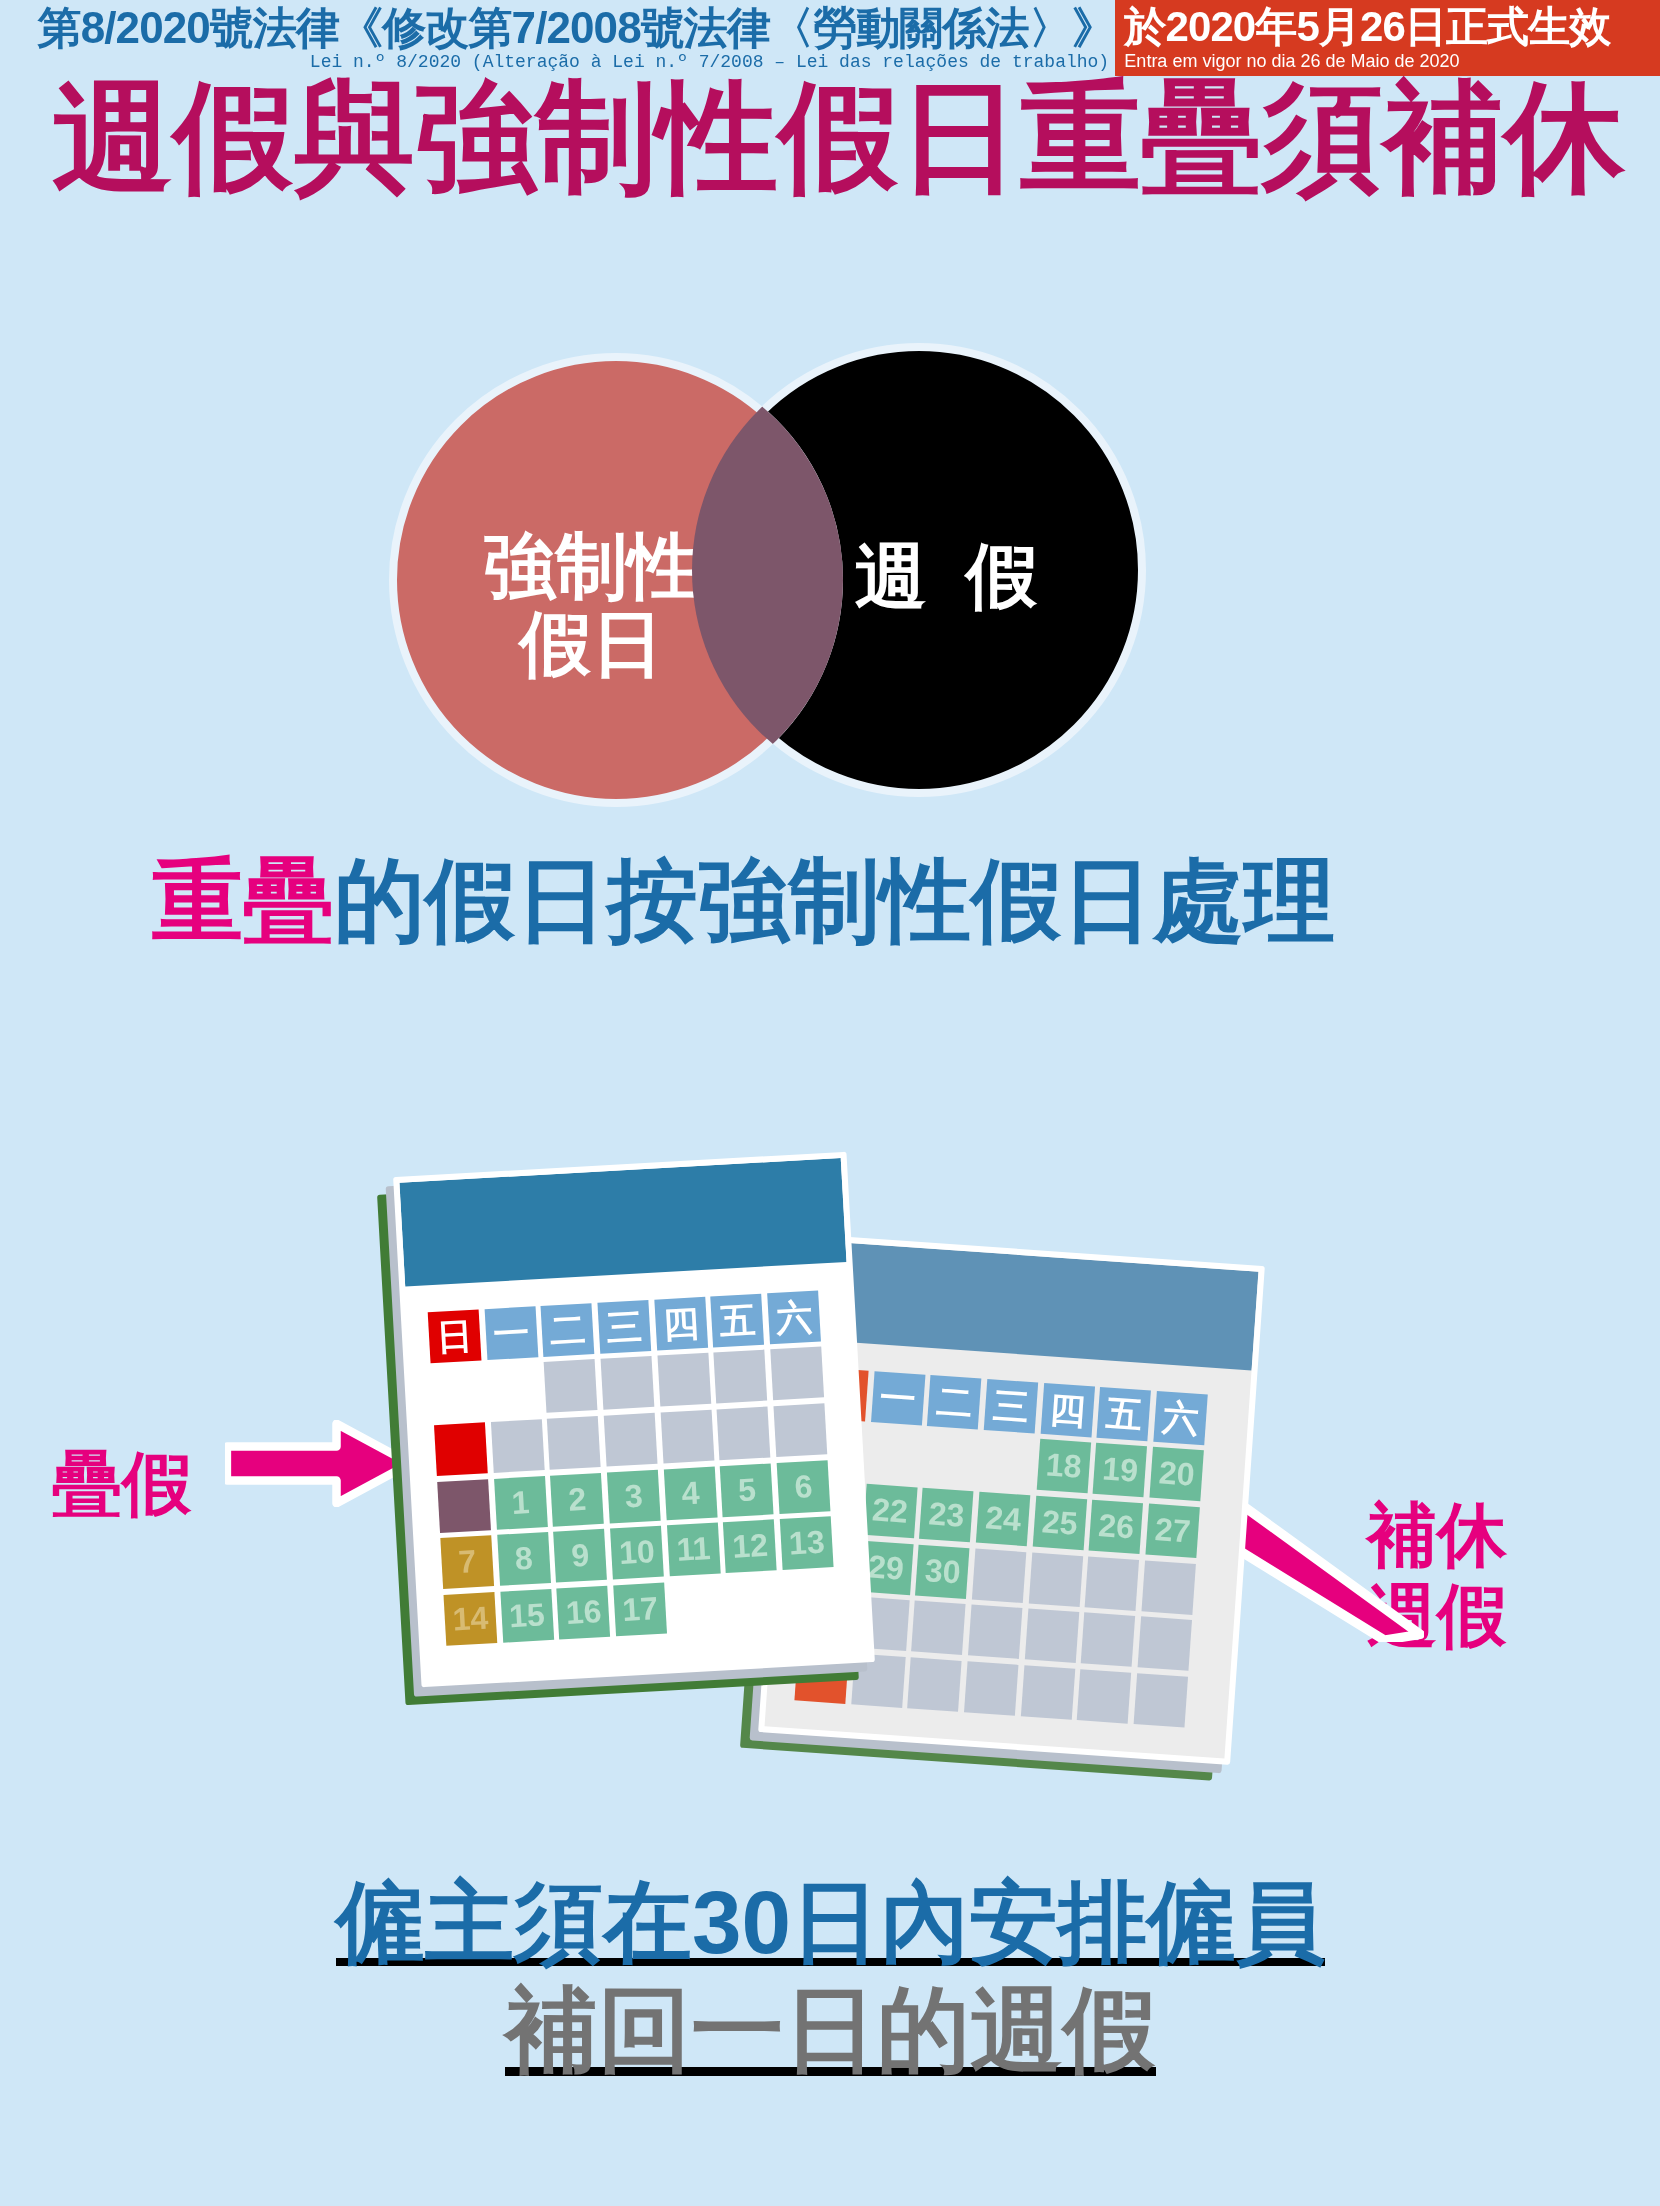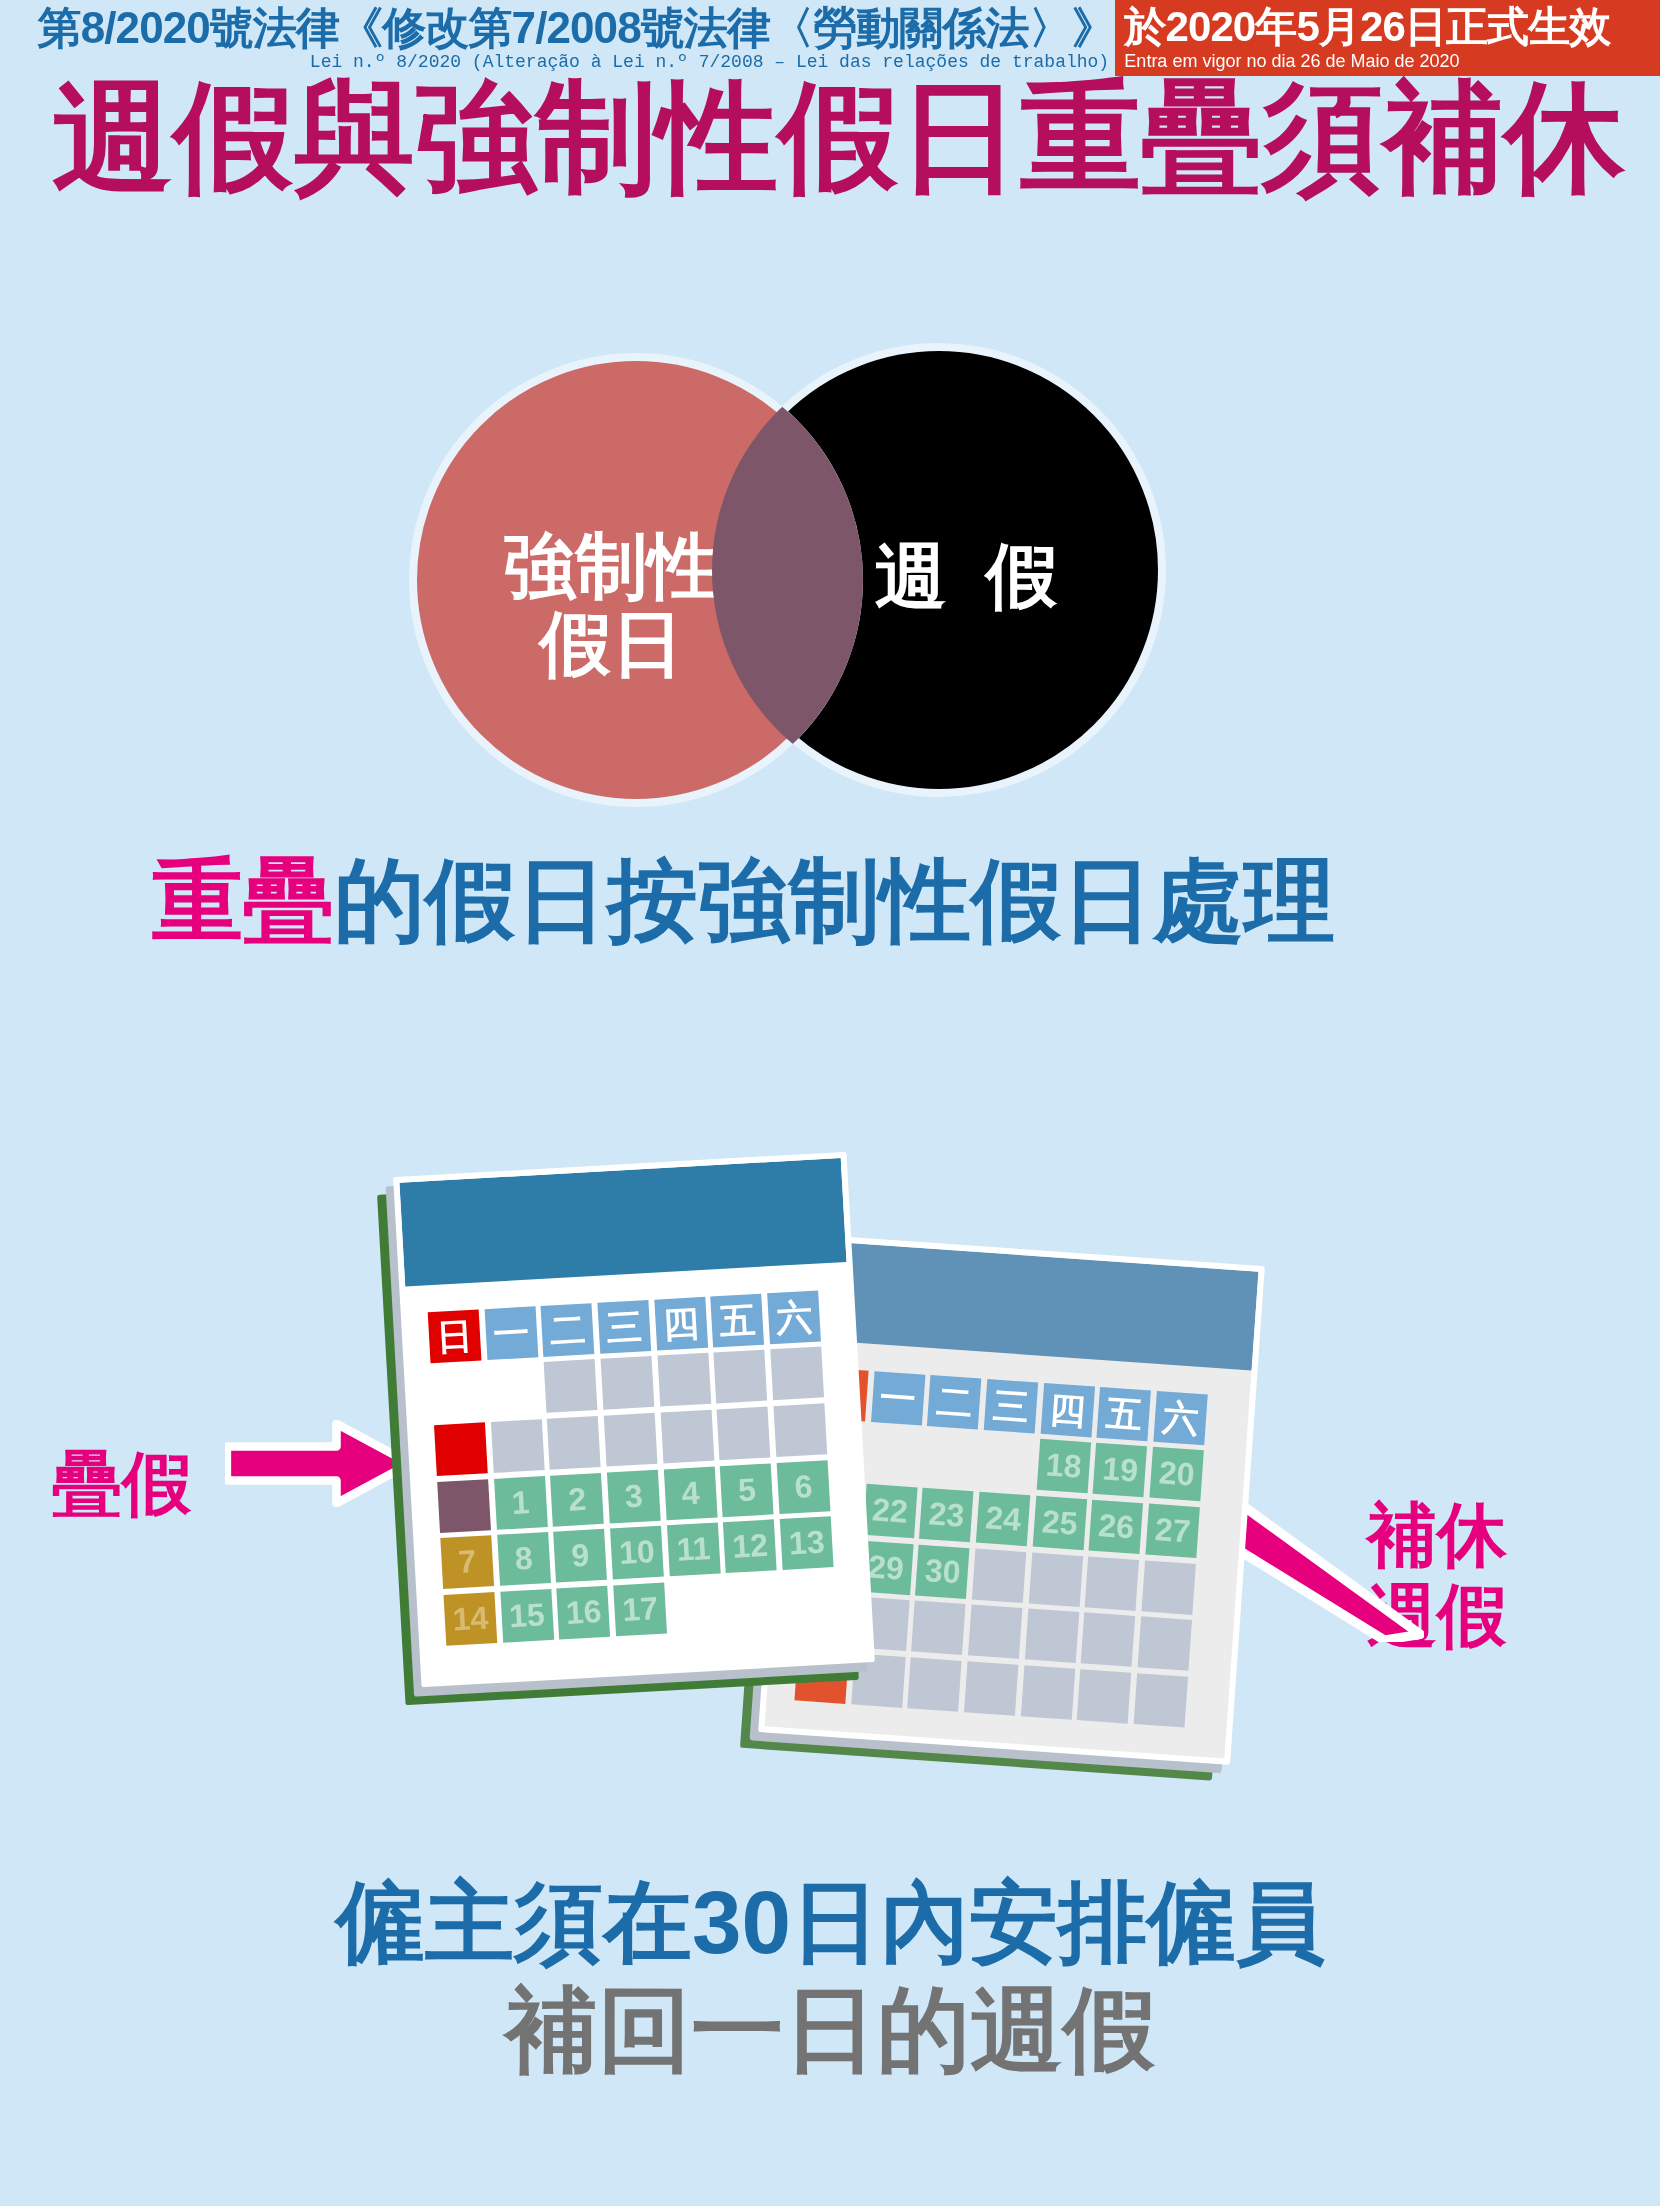--- a/index.html
+++ b/index.html
@@ -47,21 +47,21 @@
   #main-title{
     position:absolute; left:0; top:77px; width:1625px;
     text-align:right;
     font-size:121px; font-weight:bold; color:#b50e5d;
     letter-spacing:0px; line-height:121px;
     white-space:nowrap;
   }
 
   
   #venn{
-    position:absolute; left:409px; top:343px; width:880px; height:483px;
+    position:absolute; left:389px; top:343px; width:880px; height:483px;
   }
   .venn-circle{
     position:absolute; width:454px; height:454px; border-radius:50%;
     display:flex; align-items:center; justify-content:center;
     text-align:center;
     border:8.5px solid #e9f3fb;
   }
   #venn-circle-mandatory{
     left:0px; top:9.5px; background:#cb6a66;
     z-index:3;
@@ -175,21 +175,21 @@
     position:absolute; left:1367px; top:1495px;
     font-size:70px; font-weight:bold; color:#e6007e; line-height:81px;
     text-align:center; white-space:nowrap;
   }
   #arrow-right{
     position:absolute; left:1112px; top:1415px; width:312px; height:227px;
   }
 
   
   #footer{
-    position:absolute; left:0; top:1869px; width:1661px; text-align:center;
+    position:absolute; left:0; top:1869px; width:1661px; text-align:center;text-decoration:underline;
   }
   #footer-line1{
     font-size:89px; font-weight:bold; color:#1b6ca8; line-height:106px;
     white-space:nowrap;
   }
   #footer-line2{
     font-size:93px; font-weight:bold; color:#737373; line-height:110px;
     white-space:nowrap;
   }
 </style>

